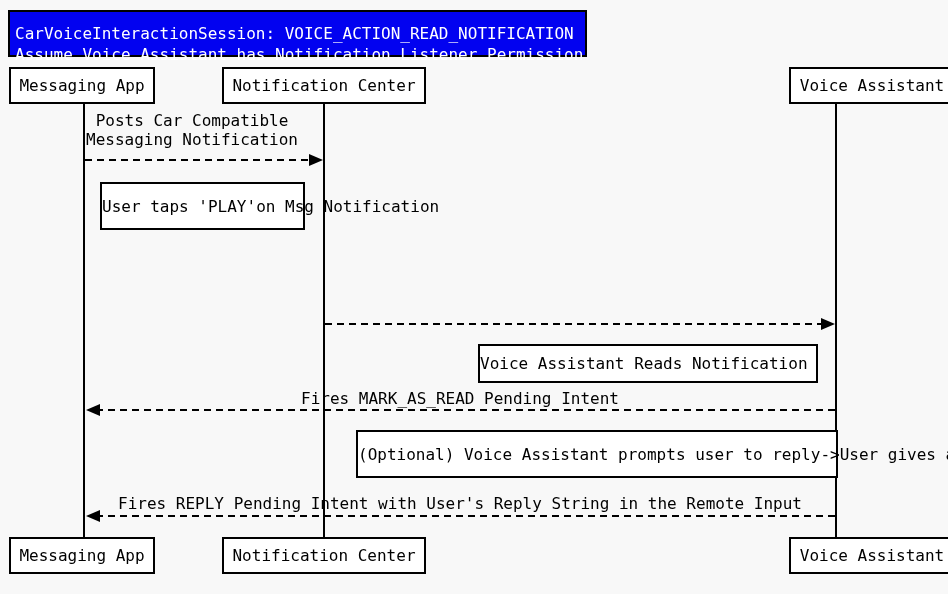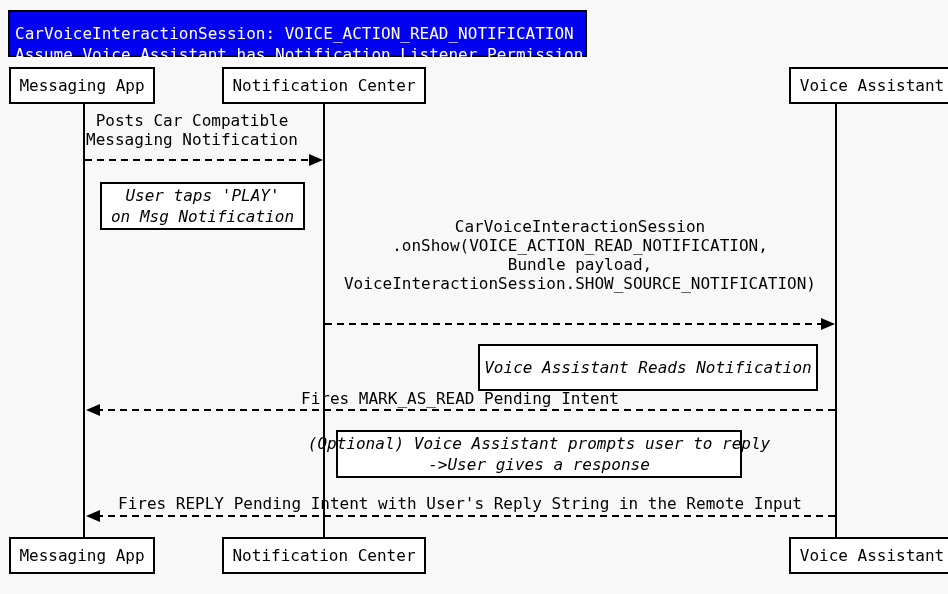--- a/index.html
+++ b/index.html
@@ -17,36 +17,36 @@
     color:var(--title_fg,#ffffff);padding:11px 0 0 5px;line-height:21px;white-space:nowrap;
   }
   .actor{
     position:absolute;box-sizing:border-box;height:37px;
     background:var(--box_bg,#ffffff);border:2px solid var(--box_border,#000000);
     display:flex;align-items:center;justify-content:center;white-space:nowrap;
   }
   .note{
     position:absolute;box-sizing:border-box;
     background:var(--box_bg,#ffffff);border:2px solid var(--box_border,#000000);
-    display:flex;flex-direction:column;align-items:center;justify-content:center;
-    line-height:21px;white-space:nowrap;font-style:italic;
+    display:flex;flex-direction:row;align-items:center;
+    line-height:21px;white-space:nowrap;
   }
   .msg{position:absolute;text-align:center;line-height:19px;white-space:nowrap;}
   .actor-a{left:9px;width:146px;}
   .actor-b{left:222px;width:204px;}
   .actor-c{left:753px;width:166px;margin-left:36px;}
   .row-top{top:67px;}
   .row-bottom{top:537px;}
   .msg-1{left:72px;top:111px;width:240px;}
   .msg-2{left:324px;top:217px;width:512px;}
   .msg-3{left:84px;top:389px;width:752px;}
   .msg-4{left:84px;top:494px;width:752px;}
   .note-1{left:100px;top:182px;width:205px;height:48px;}
-  .note-2{left:478px;top:344px;width:340px;height:47px;}
-  .note-3{left:336px;top:430px;width:406px;height:48px;}
+  .note-2{left:478px;top:344px;width:340px;height:39px;}
+  .note-3{left:356px;top:430px;width:482px;height:48px;}
 </style>
 </head>
 <body>
 
 <div id="canvas">
 
   <svg id="lines-layer" viewBox="0 0 948 594" xmlns="http://www.w3.org/2000/svg">
 
     <line x1="84" y1="104" x2="84" y2="537" stroke="#000" stroke-width="2"></line>
     <line x1="324" y1="104" x2="324" y2="537" stroke="#000" stroke-width="2"></line>
@@ -75,26 +75,20 @@
   </div>
   <div class="actor actor-c row-top">
     <span>Voice Assistant</span>
   </div>
 
   <div class="msg msg-1">
     <div>Posts Car Compatible</div>
     <div>Messaging Notification</div>
   </div>
 
-  <div class="msg msg-2">
-    <div>CarVoiceInteractionSession</div>
-    <div>.onShow(VOICE_ACTION_READ_NOTIFICATION,</div>
-    <div>Bundle payload,</div>
-    <div>VoiceInteractionSession.SHOW_SOURCE_NOTIFICATION)</div>
-  </div>
 
   <div class="msg msg-3">
     <div>Fires MARK_AS_READ Pending Intent</div>
   </div>
 
   <div class="msg msg-4">
     <div>Fires REPLY Pending Intent with User's Reply String in the Remote Input</div>
   </div>
 
   <div class="note note-1">

